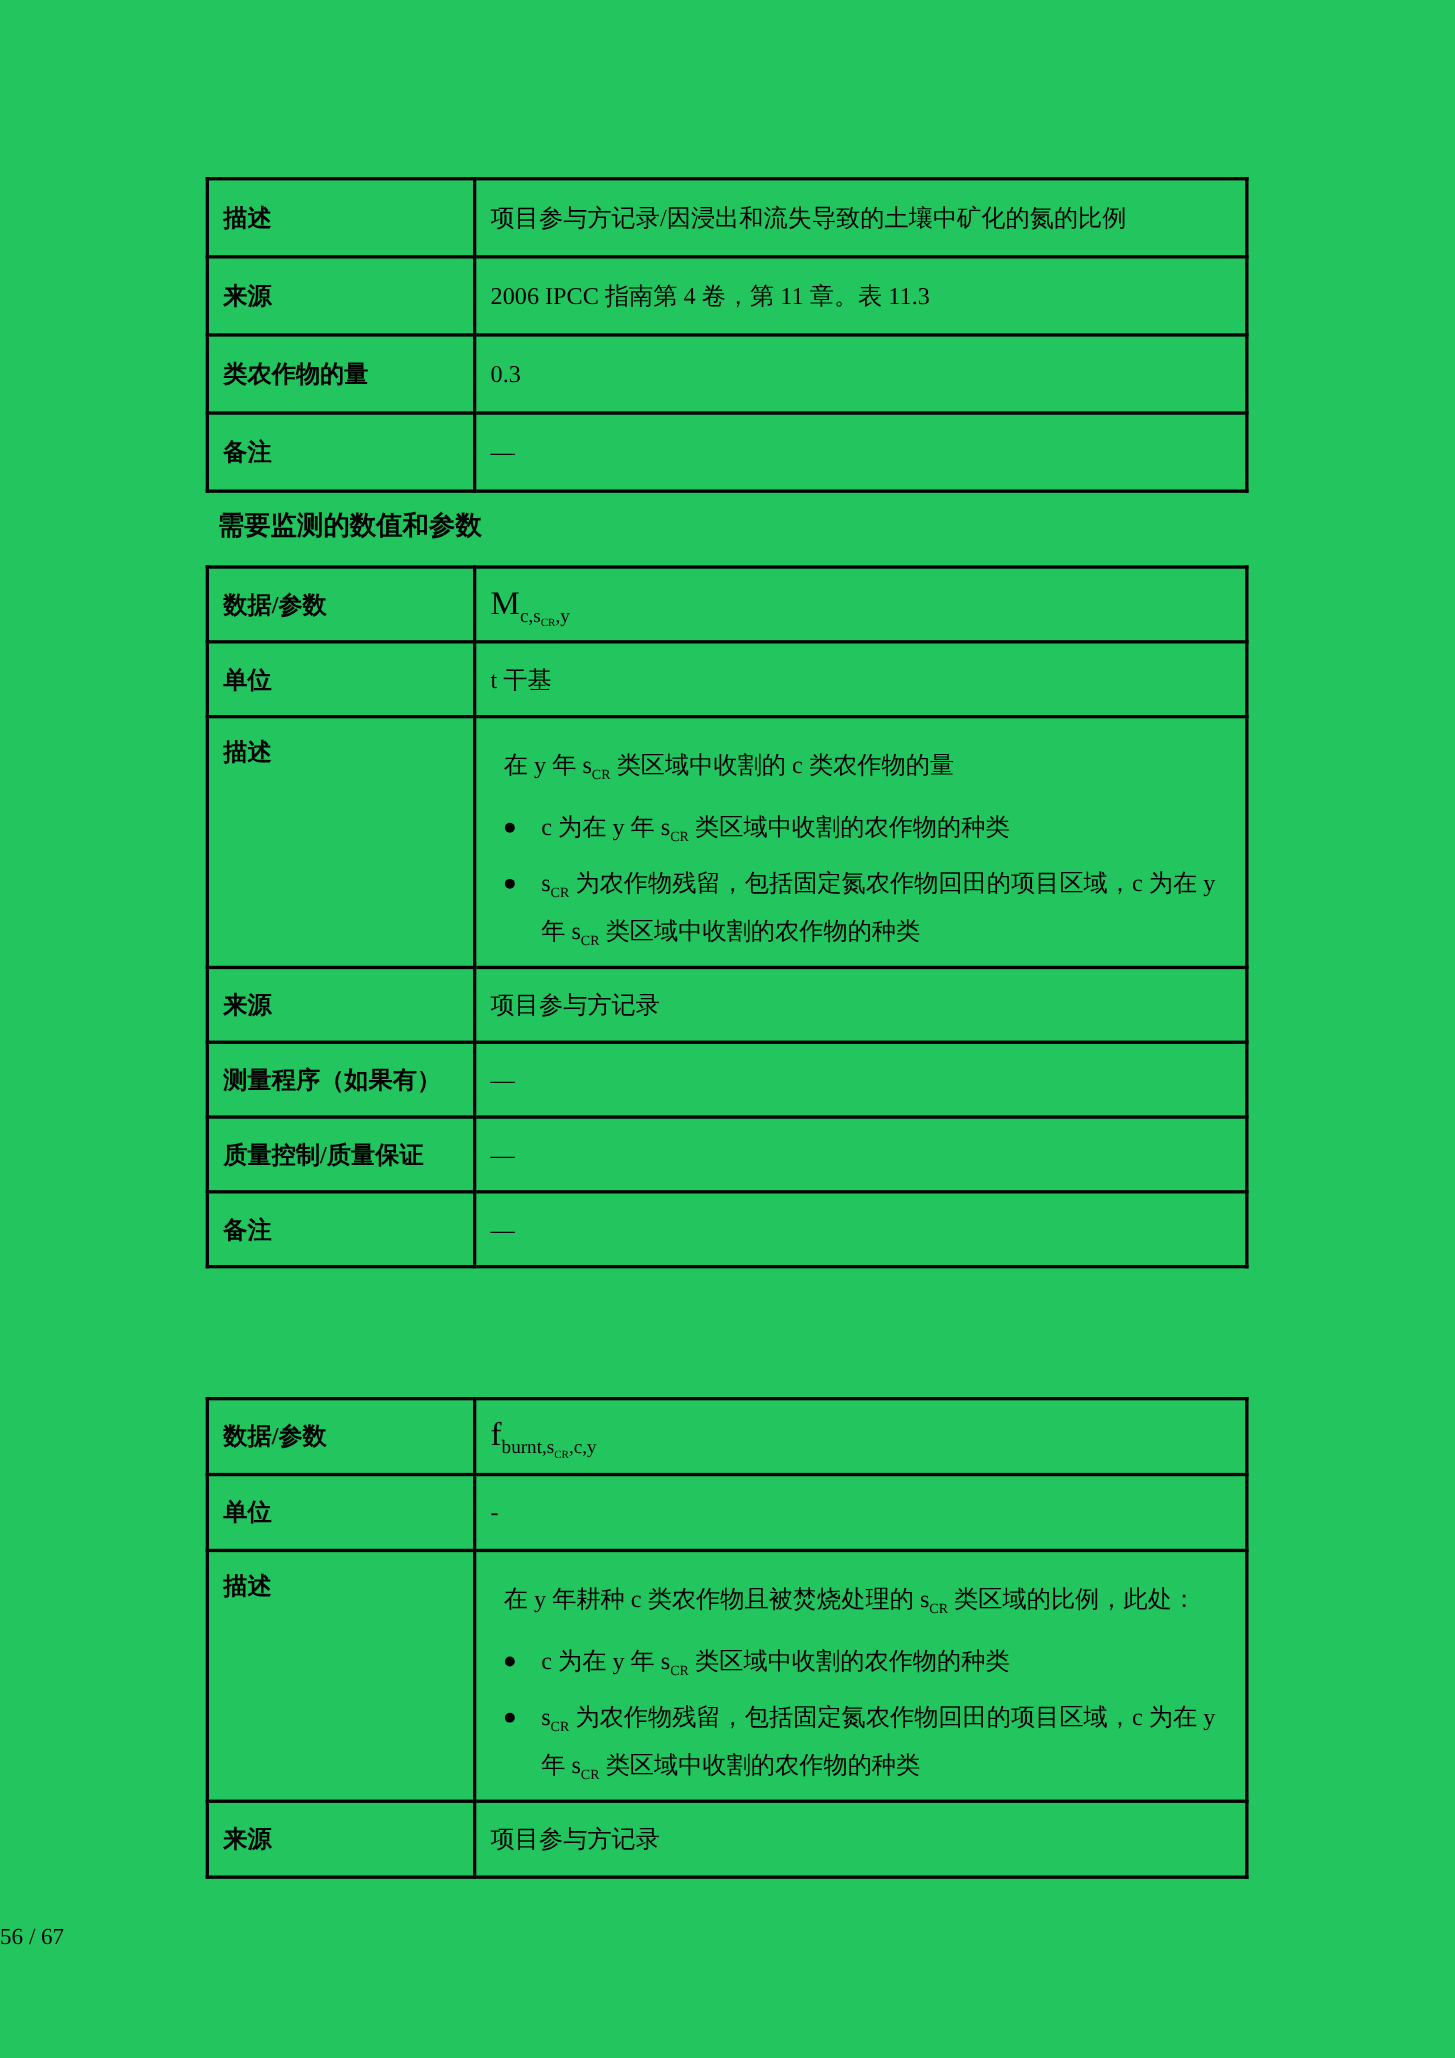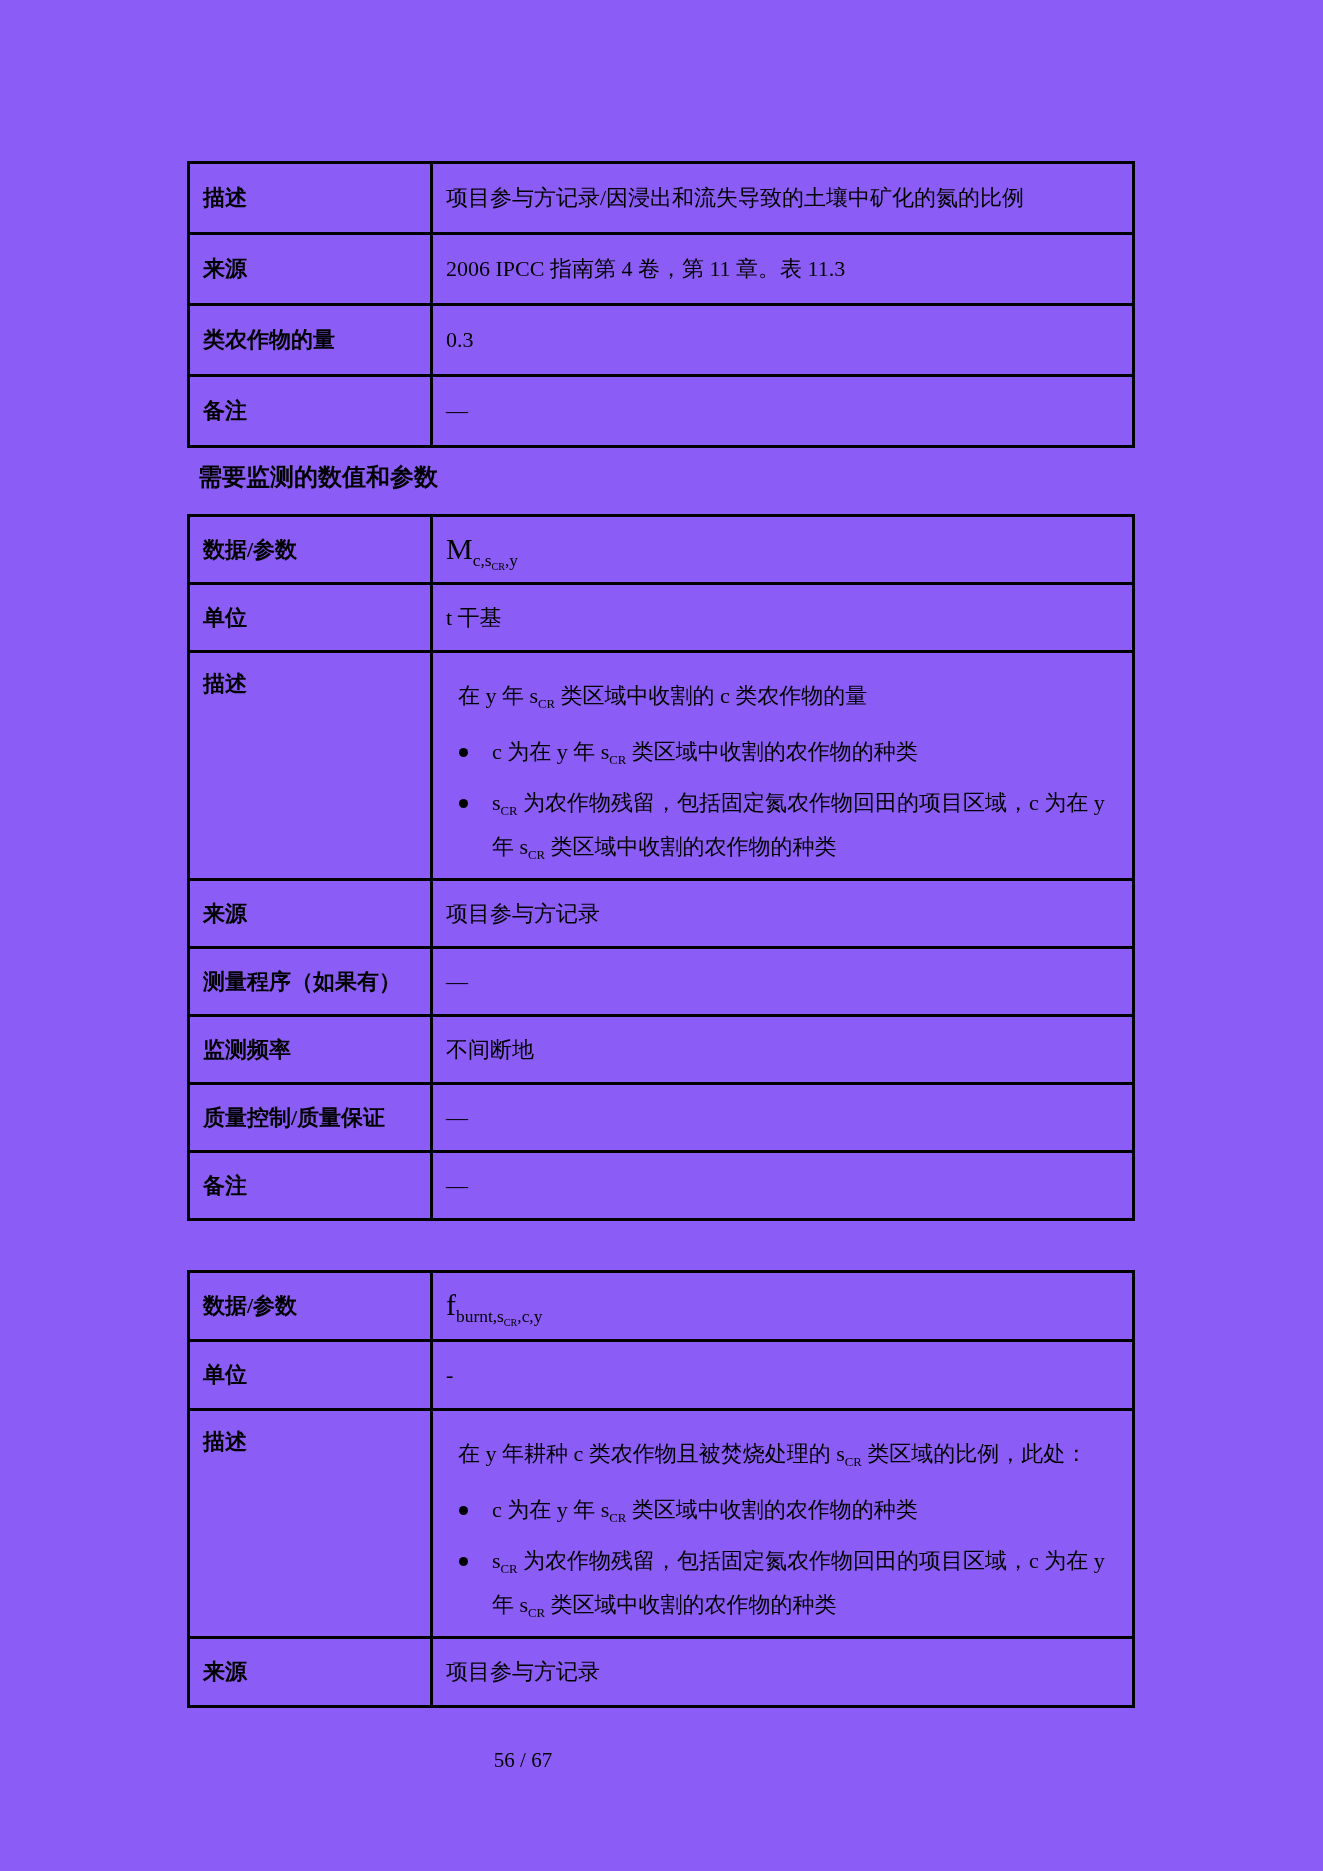--- a/index.html
+++ b/index.html
@@ -1,19 +1,19 @@
 <!DOCTYPE html>
 <html><head>
 <meta charset="utf-8">
 <style>
   html,body{margin:0;padding:0;background:#ffffff;}
   .page{
     position:relative;
     width:1323px;height:1871px;
-    background:#8b5cf6;
+    background:#22c55e;
     color:#000;
     font-family:"Liberation Serif","DejaVu Serif",serif;
     overflow:hidden;
   }
   table.ptable{
     position:absolute;
     left:187px;
     width:948px;
     border-collapse:collapse;
     table-layout:fixed;
@@ -63,21 +63,21 @@
     position:absolute;
     left:198px;top:461px;
     font-size:24px;
     font-weight:bold;
     white-space:nowrap;
   }
   .footer{
     position:absolute;
     left:0;top:1748px;
     width:1046px;
-    text-align:center;
+    text-align:left;
     font-size:21px;
   }
 </style>
 </head>
 <body>
 
 <div class="page">
 
   <table class="ptable" id="t1">
     <colgroup>
@@ -132,24 +132,20 @@
       </tr>
       <tr>
         <td class="label">来源</td>
         <td>项目参与方记录</td>
       </tr>
       <tr>
         <td class="label">测量程序（如果有）</td>
         <td>—</td>
       </tr>
       <tr>
-        <td class="label">监测频率</td>
-        <td>不间断地</td>
-      </tr>
-      <tr>
         <td class="label">质量控制/质量保证</td>
         <td>—</td>
       </tr>
       <tr>
         <td class="label">备注</td>
         <td>—</td>
       </tr>
     </tbody>
   </table>
 

